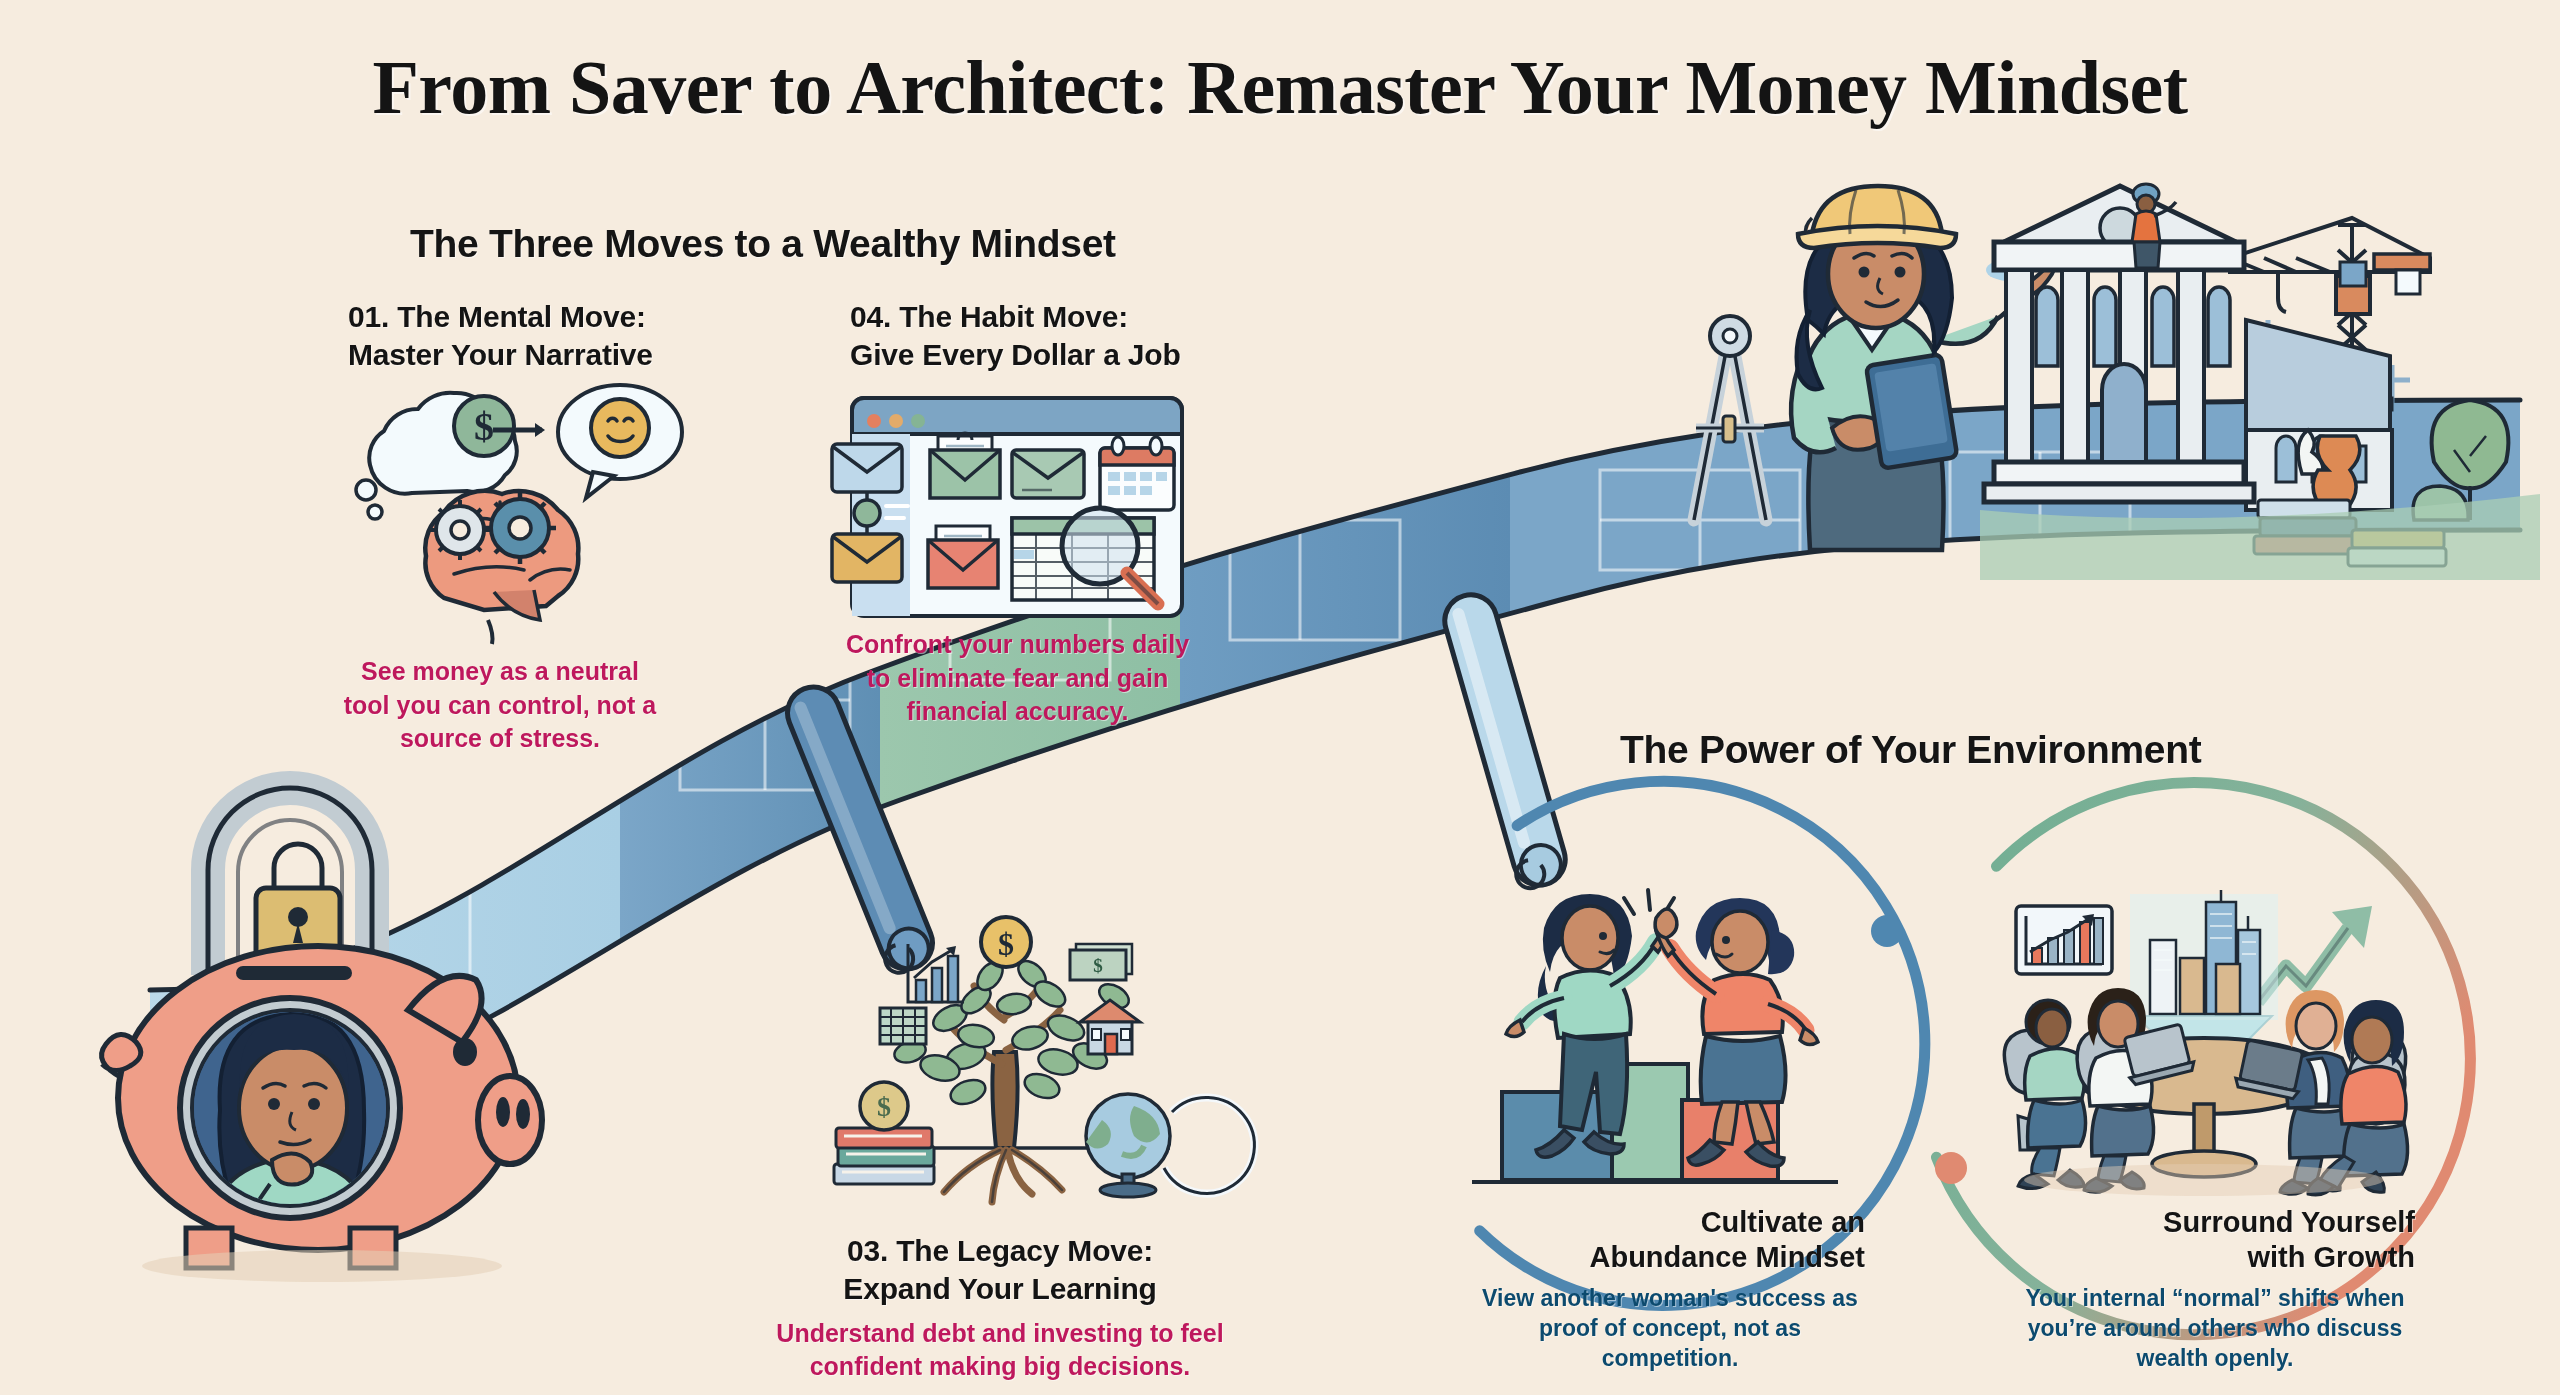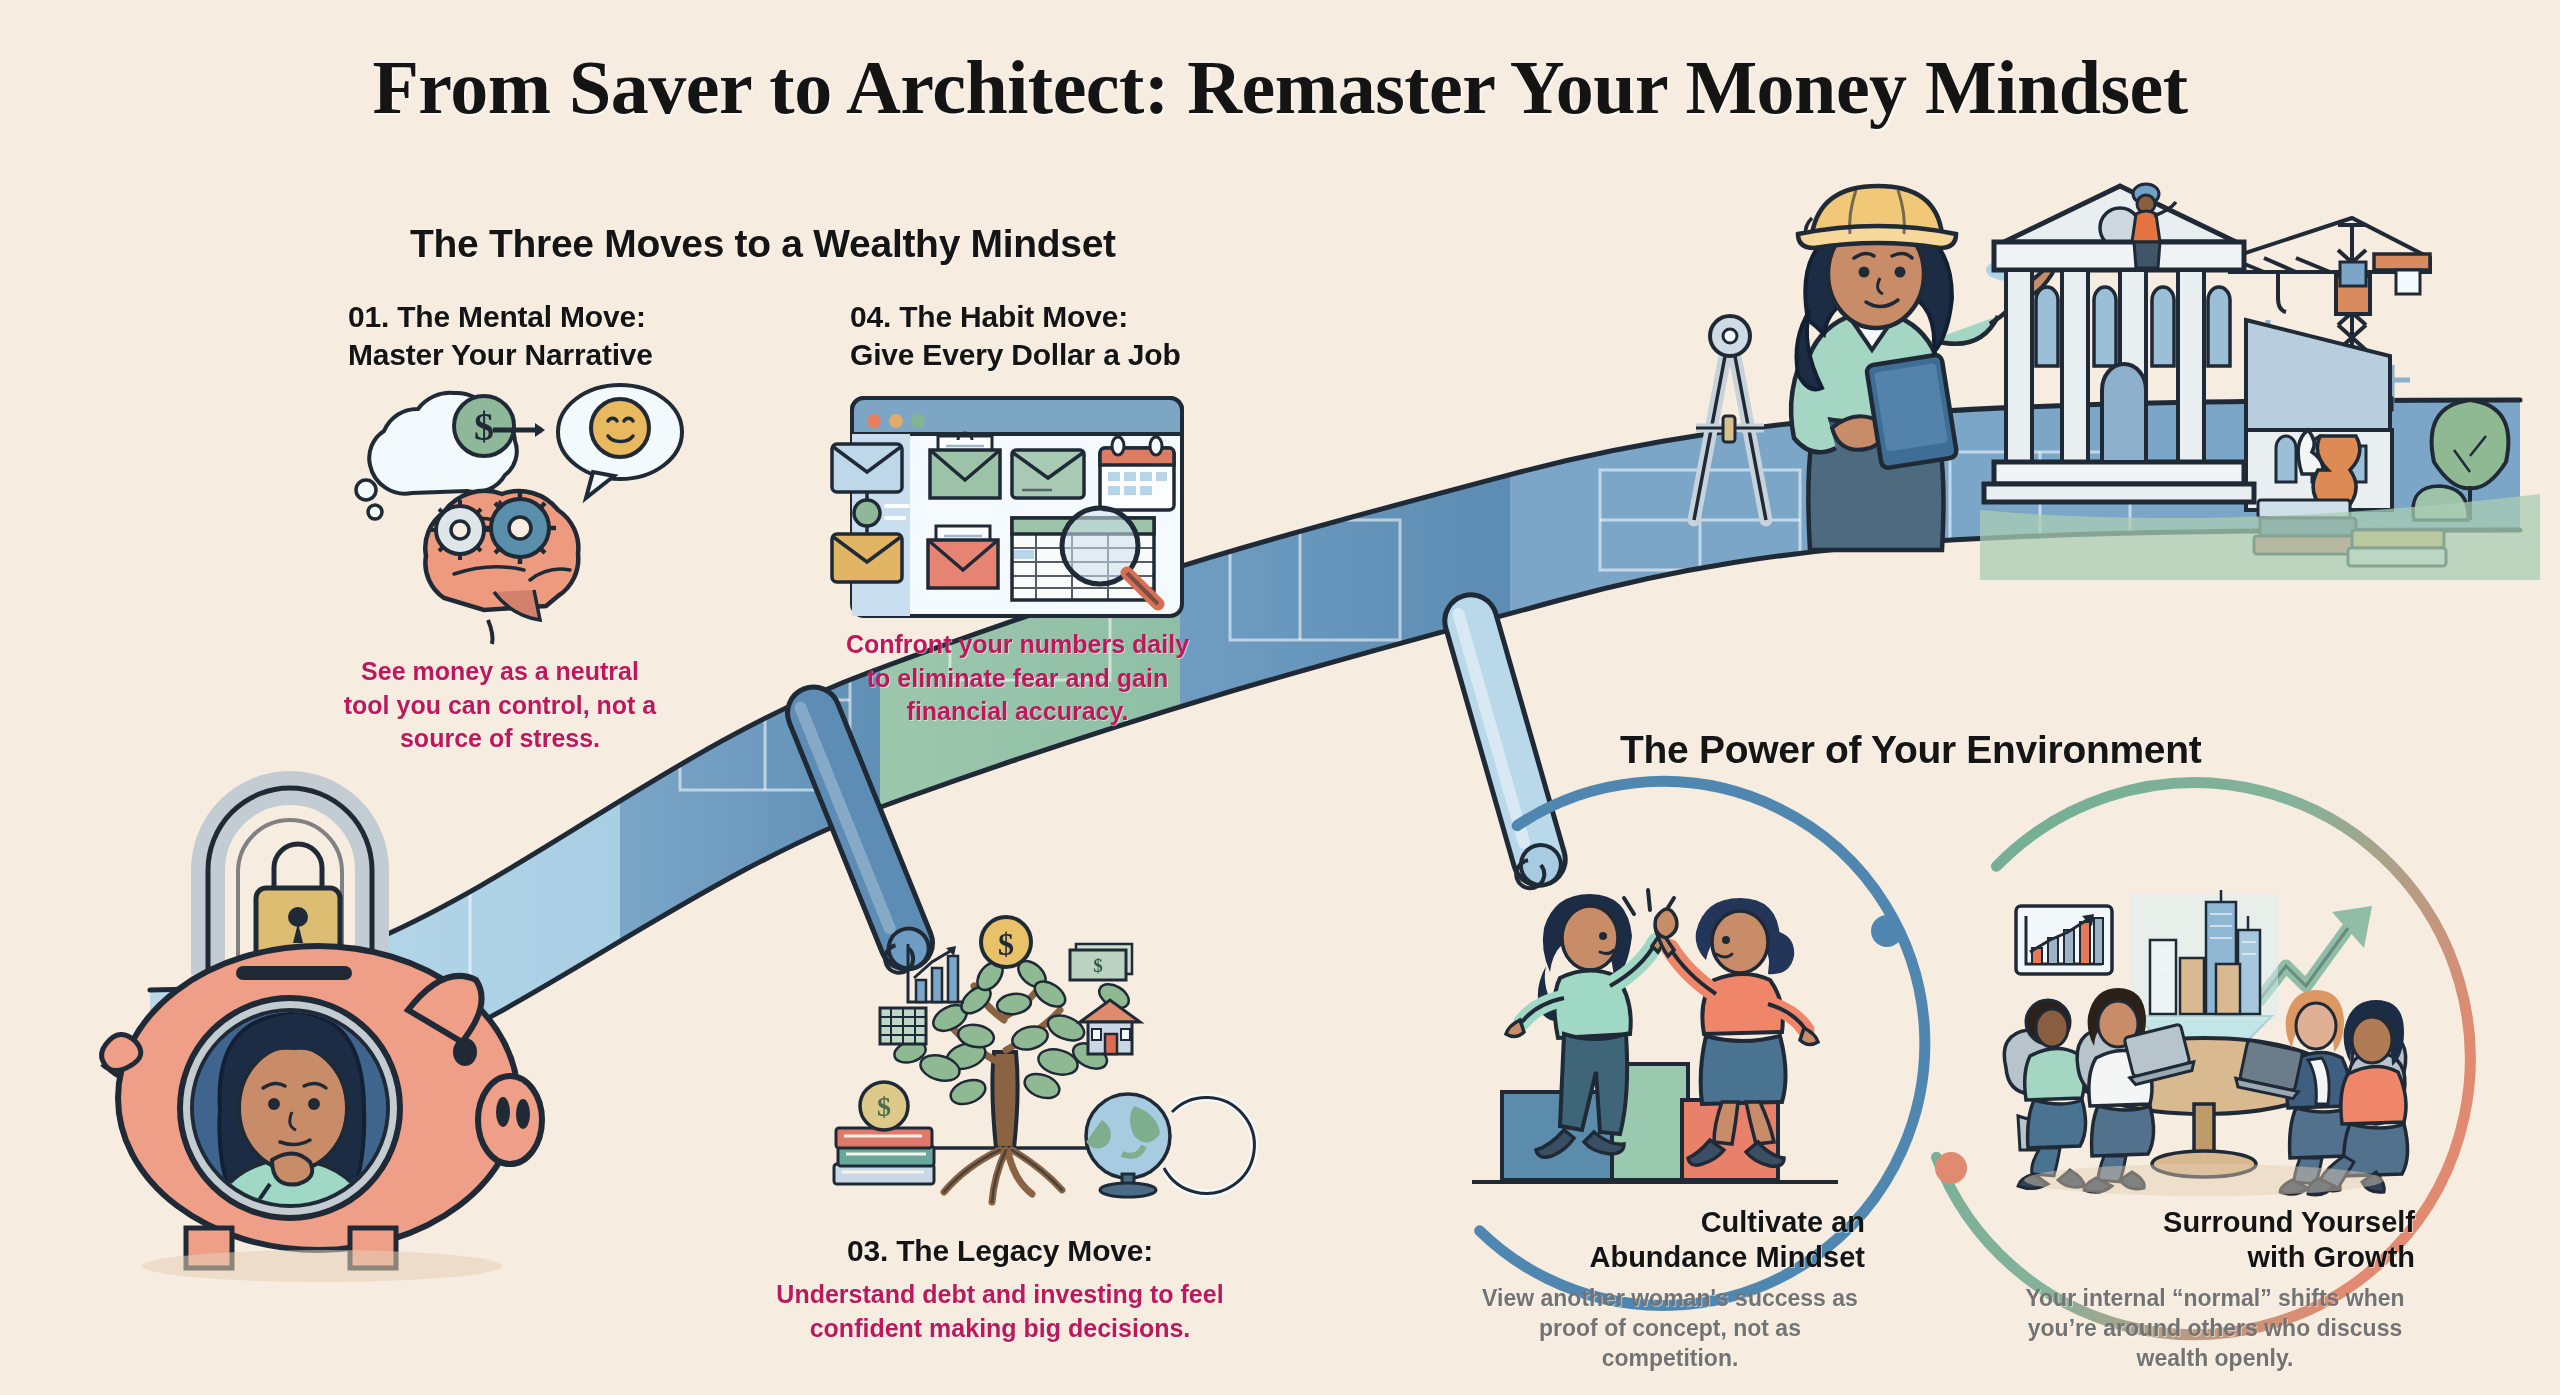--- a/index.html
+++ b/index.html
@@ -36,21 +36,21 @@
     color:#be185d;text-align:center;
     text-shadow:1px 1px 0 rgba(255,255,255,.5);
   }
   .circ-title{
     font-weight:700;font-size:29px;line-height:1.22;
     text-align:right;color:#141414;
     text-shadow:1px 1px 0 rgba(255,255,255,.55);
   }
   .circ-body{
     font-weight:600;font-size:23px;line-height:1.3;
-    text-align:center;color:#737373;
+    text-align:center;color:#0c4a6e;
     text-shadow:1px 1px 0 rgba(255,255,255,.5);
   }
   svg{display:block;overflow:visible;}
 </style>
 </head>
 <body style="background: rgb(246, 236, 223);">
 
 <div id="stage">
 
   <div class="abs main-title">From Saver to Architect: Remaster Your Money Mindset</div>
@@ -419,20 +419,21 @@
         <path d="M44 -44 a48 48 0 1 1 -8 56" fill="none" stroke="#f4f8fb" stroke-width="8"></path>
         <path d="M44 -44 a48 48 0 1 1 -8 56" fill="none" stroke="#1f2a36" stroke-width="3"></path>
         <rect x="-6" y="18" width="12" height="14" fill="#4a6c88" stroke="#1f2a36" stroke-width="3"></rect>
         <ellipse cx="0" cy="34" rx="28" ry="7" fill="#4a6c88" stroke="#1f2a36" stroke-width="3"></ellipse>
       </g>
     </svg>
   </div>
 
   <div class="abs" style="left:760px;top:1232px;width:480px;text-align:center;">
     <div class="card-title">03. The Legacy Move:</div>
+    <div class="card-title">Expand Your Learning</div>
     <div class="card-body" style="margin-top:8px;">Understand debt and investing to feel confident making big decisions.</div>
   </div>
 
   <div class="abs" style="left:1660px;top:190px;">
     <svg width="420" height="370" viewBox="0 0 420 370">
 
       <g transform="translate(52,130)">
         <path d="M18 10 L-18 200 M18 10 L54 200" stroke="#c7d2da" stroke-width="13" stroke-linecap="round"></path>
         <path d="M18 10 L-18 200 M18 10 L54 200" stroke="#1f2a36" stroke-width="3.5" fill="none"></path>
         <circle cx="18" cy="16" r="20" fill="#cfdbe4" stroke="#1f2a36" stroke-width="4"></circle>

